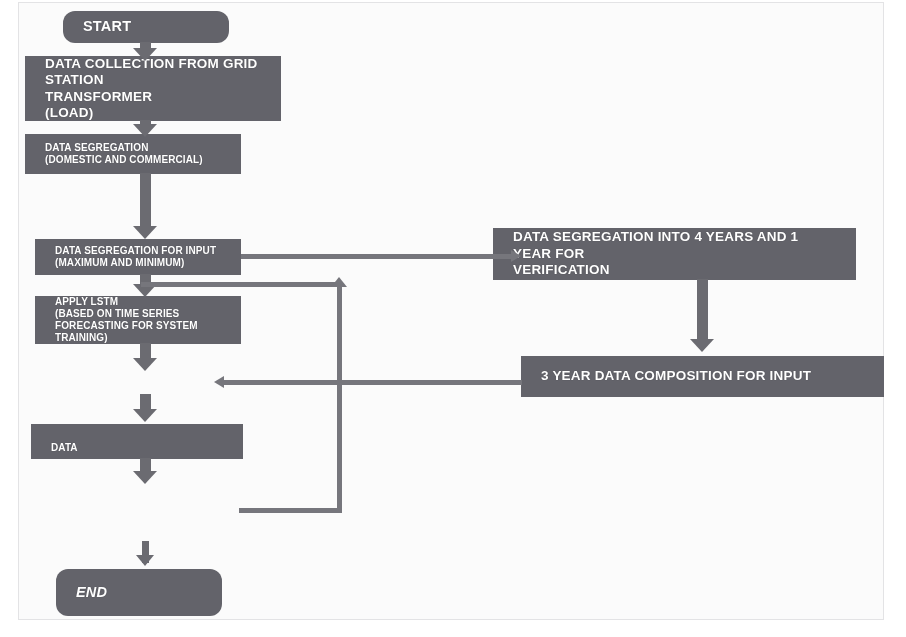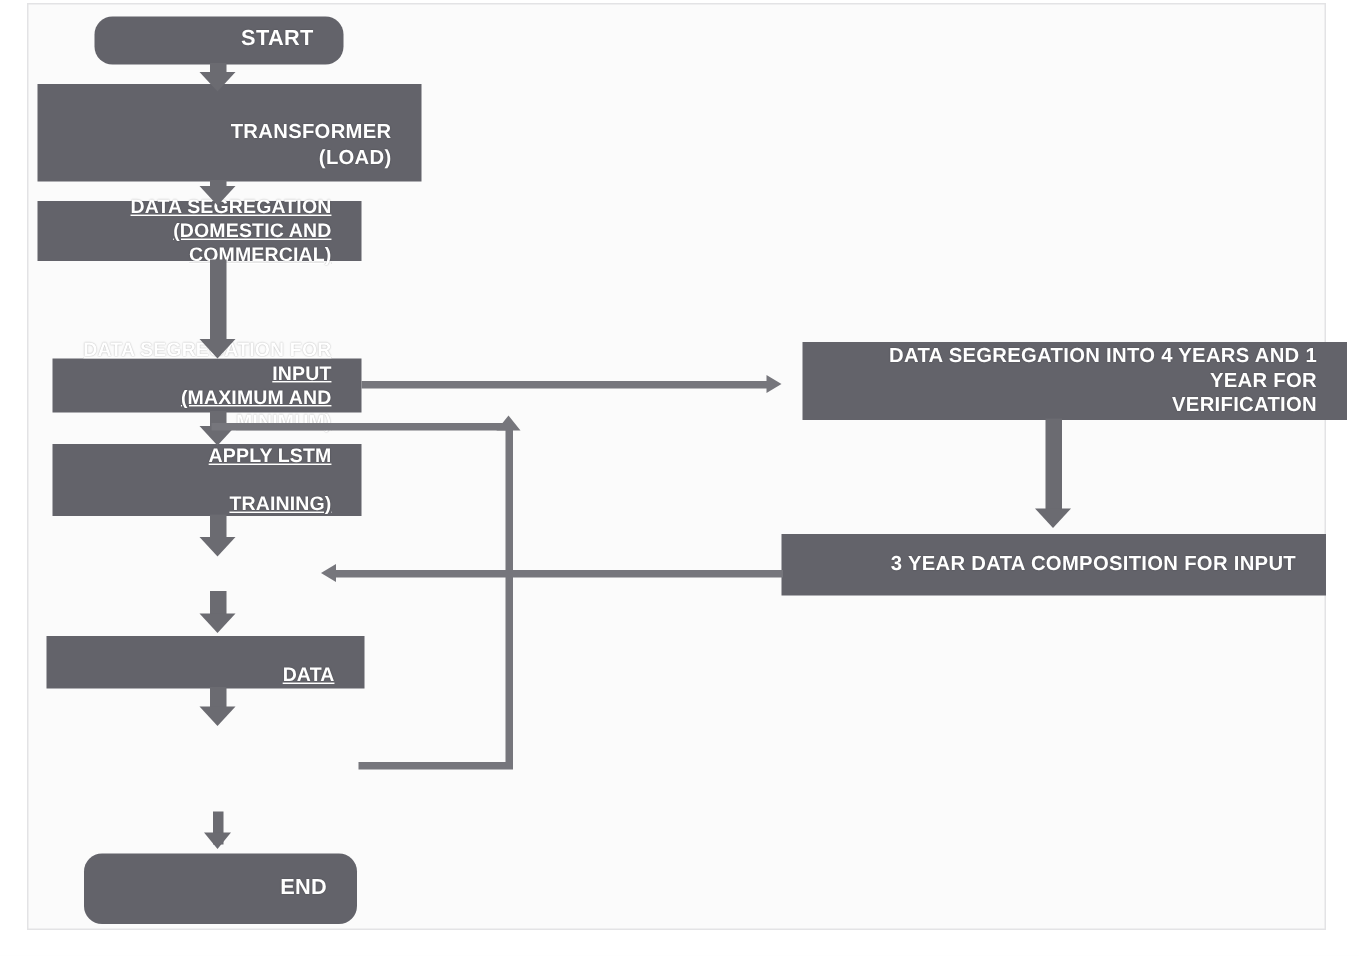--- a/index.html
+++ b/index.html
@@ -27,33 +27,33 @@
     border: 1px solid #e3e3e5;
     box-sizing: border-box;
   }
   .node {
     position: absolute;
     background: #63636a;
     color: #ffffff;
     display: flex;
     align-items: center;
     justify-content: center;
-    text-align: right;
+    text-align: left;
     box-sizing: border-box;
     font-weight: bold;
     line-height: 1.22;
     letter-spacing: 0.2px;
     text-shadow: 0 0 1px rgba(0,0,0,0.35);
     padding: 2px 20px;
   }
   .node .txt { display: block; width: 100%; }
   .node.rounded { border-radius: 12px; }
   .big { font-size: 14.5px; }
   .mid { font-size: 13.5px; }
-  .small { font-size: 13px; letter-spacing: 0.1px; text-decoration: underline; }
+  .small { font-size: 10px; letter-spacing: 0.1px; }
   .serif-sp {
     font-family: "Liberation Serif", serif;
     font-size: 10.5px;
     letter-spacing: 1.1px;
     font-weight: bold;
   }
   .diamond-wrap {
     position: absolute;
   }
   .diamond-shape {
@@ -124,21 +124,21 @@
 
 <div id="page">
   <div id="canvas">
 
     <div class="node rounded big" style="left:44px; top:8px; width:166px; height:32px;">
       <span class="txt">START</span>
     </div>
 
     <div class="node mid" style="left:6px; top:53px; width:256px; height:65px;">
       <span class="txt">
-        <br>
+        <span>DATA COLLECTION FROM GRID STATION</span><br>
         <span>TRANSFORMER</span><br>
         <span>(LOAD)</span>
       </span>
     </div>
 
     <div class="node small" style="left:6px; top:131px; width:216px; height:40px;">
       <span class="txt">
         <span>DATA SEGREGATION</span><br>
         <span>(DOMESTIC AND COMMERCIAL)</span>
       </span>
@@ -147,39 +147,39 @@
     <div class="node small" style="left:16px; top:236px; width:206px; height:36px;">
       <span class="txt">
         <span>DATA SEGREGATION FOR INPUT</span><br>
         <span>(MAXIMUM AND MINIMUM)</span>
       </span>
     </div>
 
     <div class="node small" style="left:16px; top:293px; width:206px; height:48px;">
       <span class="txt">
         <span>APPLY LSTM</span><br>
-        <br>
+        <span>(BASED ON TIME SERIES FORECASTING FOR SYSTEM</span><br>
         <span>TRAINING)</span>
       </span>
     </div>
 
 
     <div class="node small" style="left:12px; top:421px; width:212px; height:35px;">
       <span class="txt">
         <br>
         <span>DATA</span>
       </span>
     </div>
 
 
-    <div class="node rounded big" style="left:37px; top:566px; width:182px; height:47px;">
+    <div class="node rounded big" style="left:37px; top:566px; width:166px; height:47px;font-style:italic;">
       <span class="txt">END</span>
     </div>
 
-    <div class="node mid" style="left:516px; top:225px; width:363px; height:52px;">
+    <div class="node mid" style="left:474px; top:225px; width:363px; height:52px;">
       <span class="txt">
         <span>DATA SEGREGATION INTO 4 YEARS AND 1 YEAR FOR</span><br>
         <span>VERIFICATION</span>
       </span>
     </div>
 
     <div class="node mid" style="left:502px; top:353px; width:363px; height:41px;">
       <span class="txt">3  YEAR DATA COMPOSITION FOR INPUT</span>
     </div>
 

